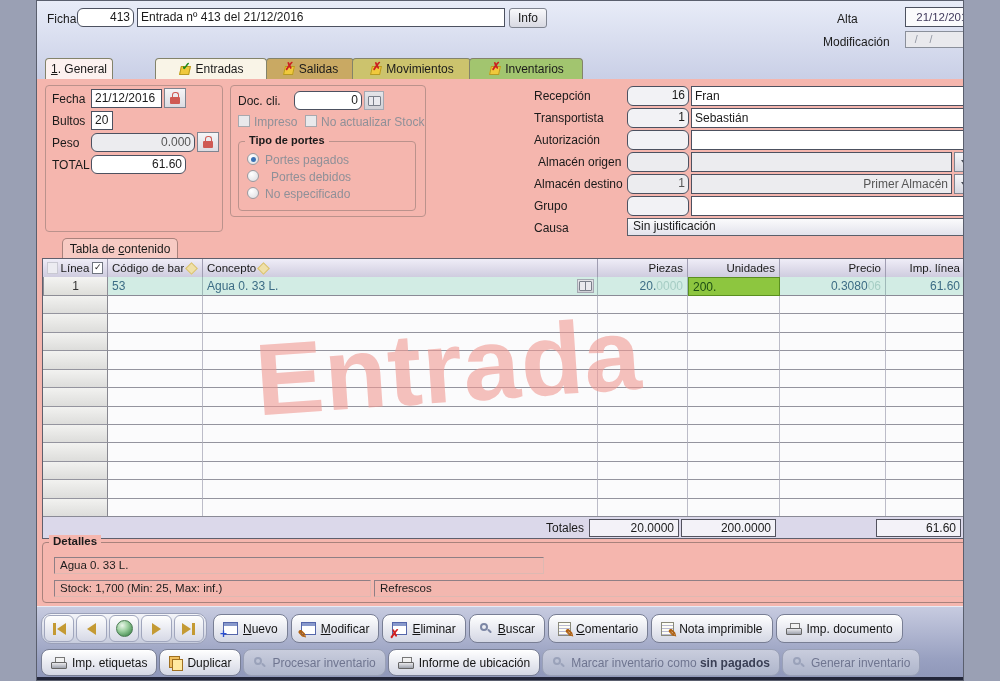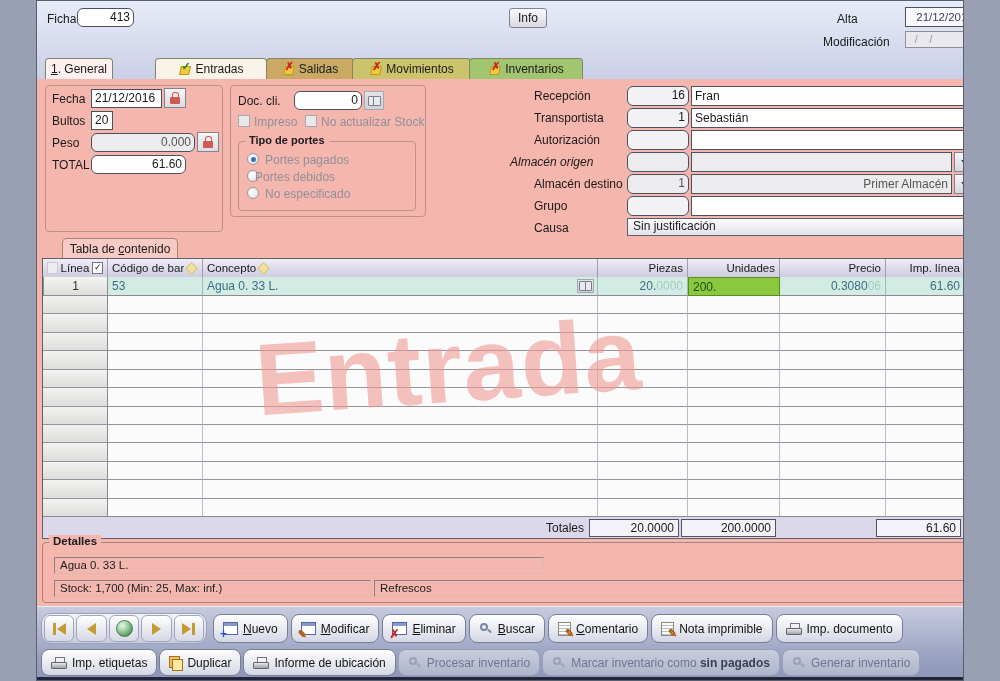--- a/index.html
+++ b/index.html
@@ -107,20 +107,21 @@
   .pre{white-space:pre;}
 </style>
 </head>
 <body>
 
 <div class="window">
   <div class="chrome"></div>
 
   <div class="lbl" style="left:10px;top:8px;">Ficha</div>
   <div class="inp right" style="left:40px;top:7px;width:57px;height:19px;">413</div>
+  <div class="inp" style="left:100px;top:7px;width:368px;height:19px;">Entrada nº 413 del 21/12/2016</div>
   <div class="btn3d" style="left:472px;top:7px;width:38px;height:20px;border-radius:3px;">Info</div>
 
   <div class="lbl" style="left:800px;top:8px;">Alta</div>
   <div class="inp" style="left:868px;top:6px;width:128px;height:20px;background:#fafafc;color:#403a5c;text-align:center;line-height:18px;font-size:11.5px;">21/12/2016  18:34:38</div>
   <div class="lbl" style="left:786px;top:31px;">Modificación</div>
   <div class="inp pre" style="left:868px;top:30px;width:128px;height:17px;background:#e9e9ed;color:#9094a0;border-color:#8a8f9a;font-size:10.5px;line-height:14px;">  /    /                    :      :  </div>
 
   <div class="tab" style="left:8px;width:68px;background:#fcf1ef;z-index:2;">
     <span><span></span><span class="ul">1</span><span>. General</span></span>
   </div>
@@ -173,21 +174,21 @@
     </div>
   <span class="cb abs" style="left:201px;top:114px;"></span>
   <div class="lbl greytxt" style="left:217px;top:111px;">Impreso</div>
   <span class="cb abs" style="left:268px;top:114px;"></span>
   <div class="lbl greytxt" style="left:284px;top:111px;">No actualizar Stock</div>
   <div class="groupbox" style="left:201px;top:140px;width:178px;height:70px;">
     <span class="legend">Tipo de portes</span>
     <span class="radio sel abs" style="left:8px;top:11px;"></span>
     <span class="lbl greytxt" style="left:26px;top:8px;">Portes pagados</span>
     <span class="radio abs" style="left:8px;top:28px;"></span>
-    <span class="lbl greytxt" style="left:16px;top:25px;">Portes debidos</span>
+    <span class="lbl greytxt" style="left:32px;top:25px;">Portes debidos</span>
     <span class="radio abs" style="left:8px;top:45px;"></span>
     <span class="lbl greytxt" style="left:26px;top:42px;">No especificado</span>
   </div>
 
   <div class="lbl" style="left:497px;top:85px;">Recepción</div>
   <div class="inp right" style="left:590px;top:85px;width:62px;height:20px;background:#f2f2f5;">16</div>
   <div class="inp" style="left:654px;top:85px;width:299px;height:20px;line-height:18px;">Fran</div>
   <div class="mini" style="left:954px;top:85px;width:14px;">
       <span class="tri-down"></span>
     </div>
@@ -217,21 +218,21 @@
   <div class="mini" style="left:954px;top:129px;width:14px;">
       <span class="tri-down"></span>
     </div>
   <div class="mini" style="left:969px;top:129px;width:13px;">
       <span class="slash"></span>
     </div>
   <div class="mini" style="left:983px;top:129px;width:13px;">
       <span class="bookico"></span>
     </div>
 
-  <div class="lbl" style="left:473px;top:151px;font-style:italic;">Almacén origen</div>
+  <div class="lbl" style="left:501px;top:151px;">Almacén origen</div>
   <div class="inp right grey" style="left:590px;top:151px;width:62px;height:20px;"></div>
   <div class="inp grey" style="left:654px;top:151px;width:261px;height:20px;line-height:18px;"></div>
   <div class="mini" style="left:917px;top:151px;width:19px;">
       <span class="tri-down"></span>
     </div>
   <div class="mini" style="left:937px;top:151px;width:19px;">
       <span class="slash"></span>
     </div>
   <div class="mini" style="left:957px;top:151px;width:19px;">
       <span class="bookico"></span>
@@ -545,30 +546,30 @@
 
     <div class="abs" style="left:4px;top:42px;display:flex;gap:2px;">
       <div class="tbtn" style="height:27px;">
         <span class="ic-print"></span>
         <span>Imp. etiquetas</span>
       </div>
       <div class="tbtn" style="height:27px;">
         <span class="ic-copy"></span>
         <span>Duplicar</span>
       </div>
+      <div class="tbtn dis" style="height:27px;">
+        <span class="ic-mag dim"></span>
+        <span>Procesar inventario</span>
+      </div>
       <div class="tbtn" style="height:27px;">
         <span class="ic-print"></span>
         <span>Informe de ubicación</span>
       </div>
       <div class="tbtn dis" style="height:27px;">
         <span class="ic-mag dim"></span>
-        <span>Procesar inventario</span>
-      </div>
-      <div class="tbtn dis" style="height:27px;">
-        <span class="ic-mag dim"></span>
         <span><span>Marcar inventario como </span><span class="boldpart">sin pagados</span></span>
       </div>
       <div class="tbtn dis" style="height:27px;">
         <span class="ic-mag dim"></span>
         <span>Generar inventario</span>
       </div>
     </div>
   </div>
 
   <div class="infosphere">i</div>

